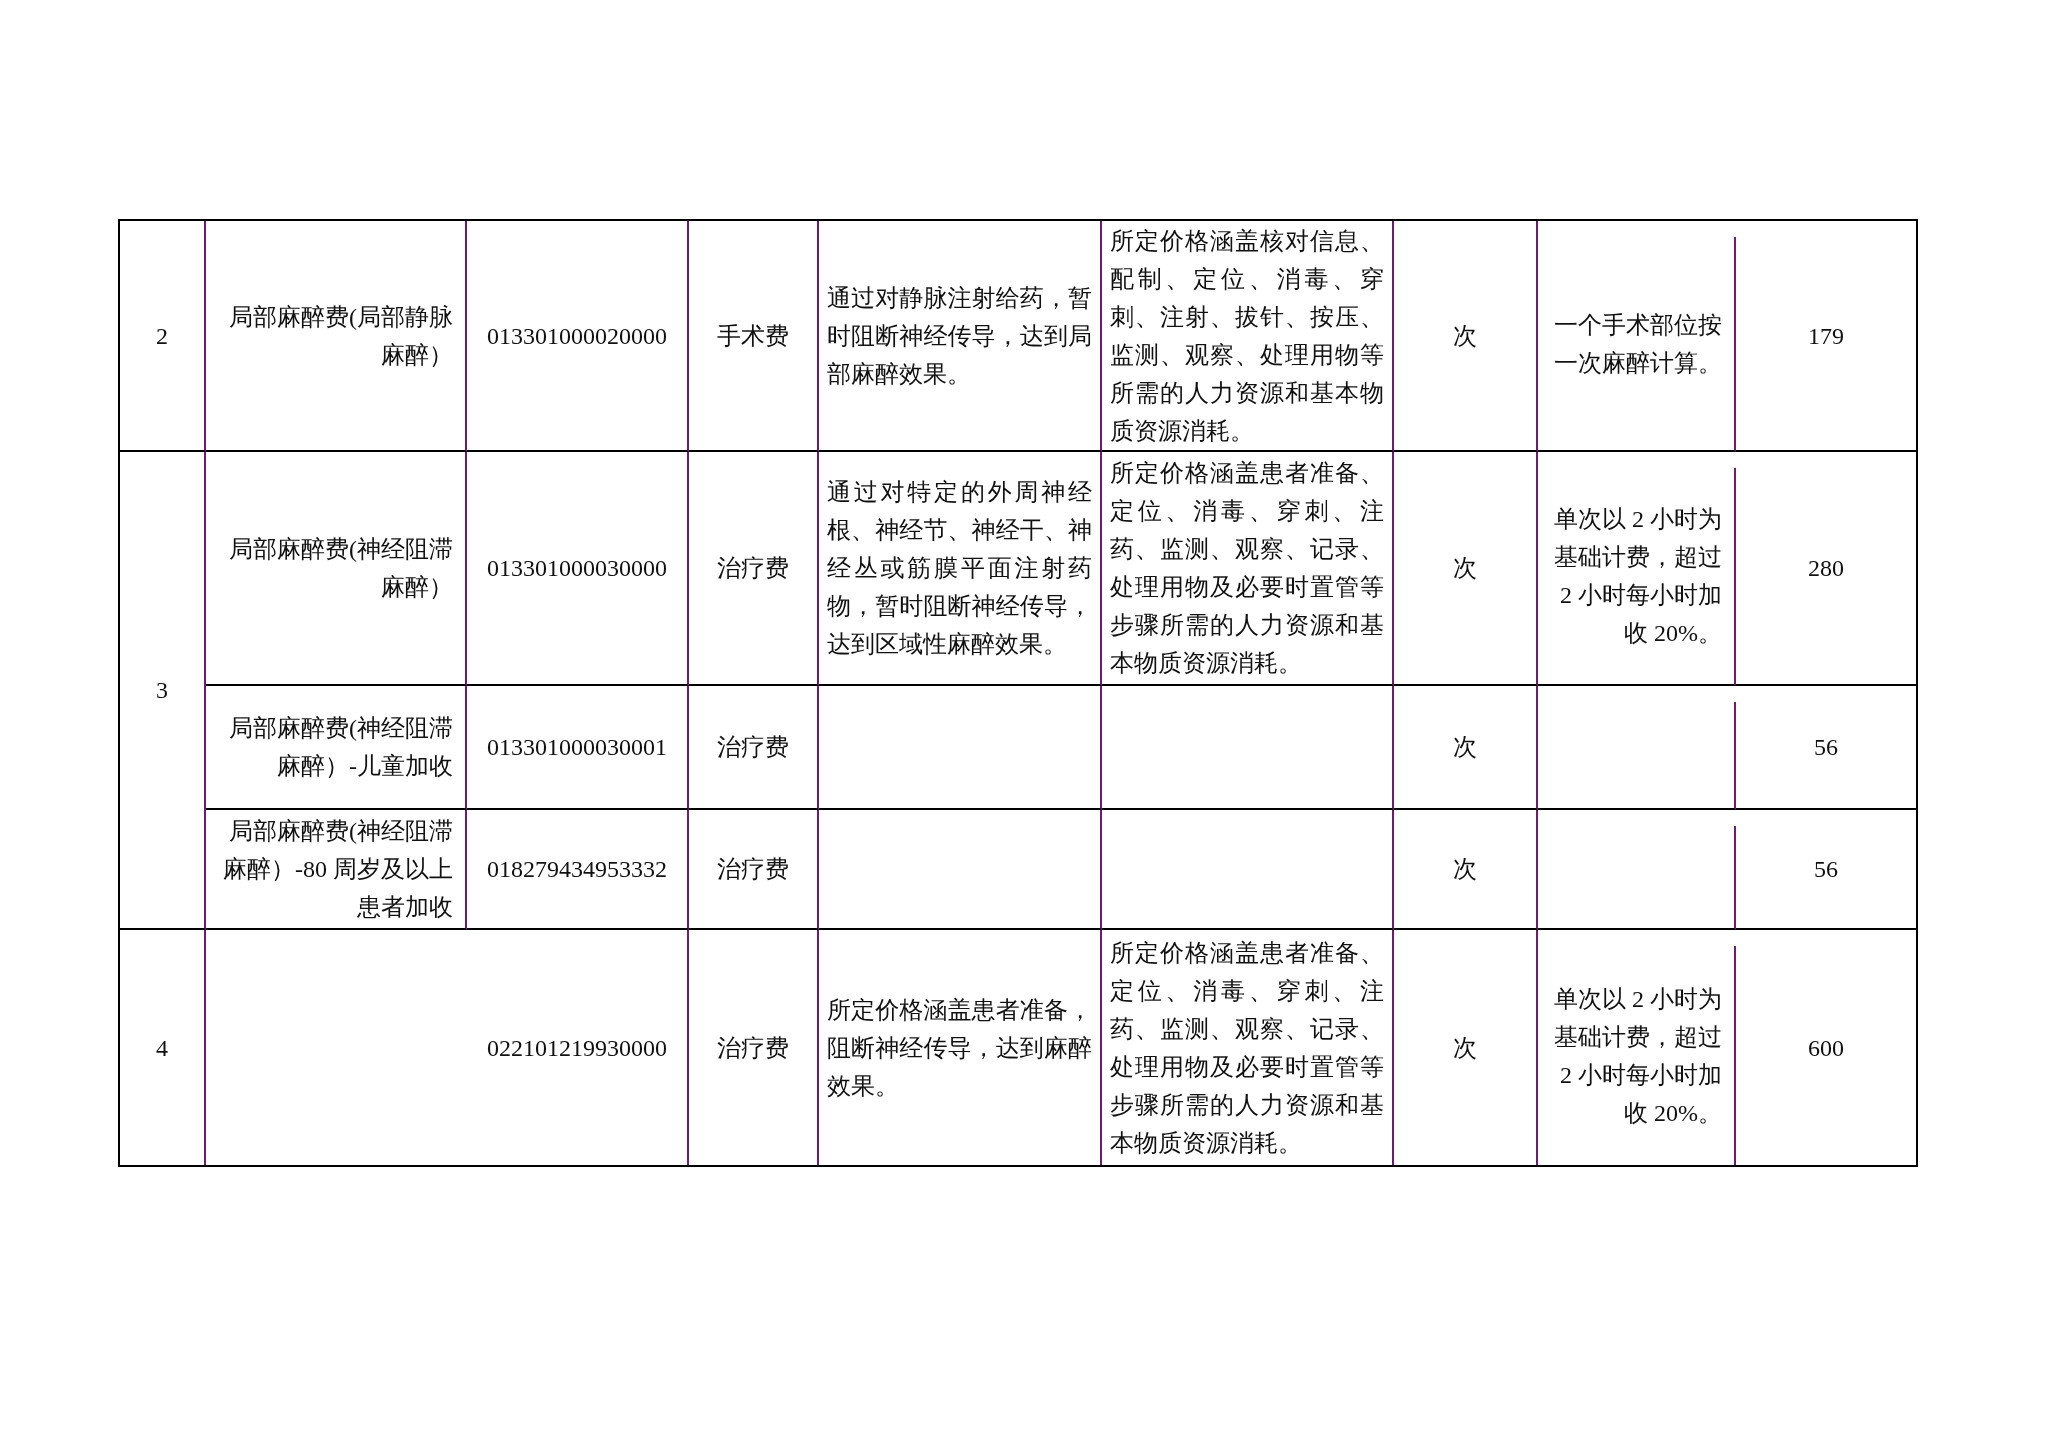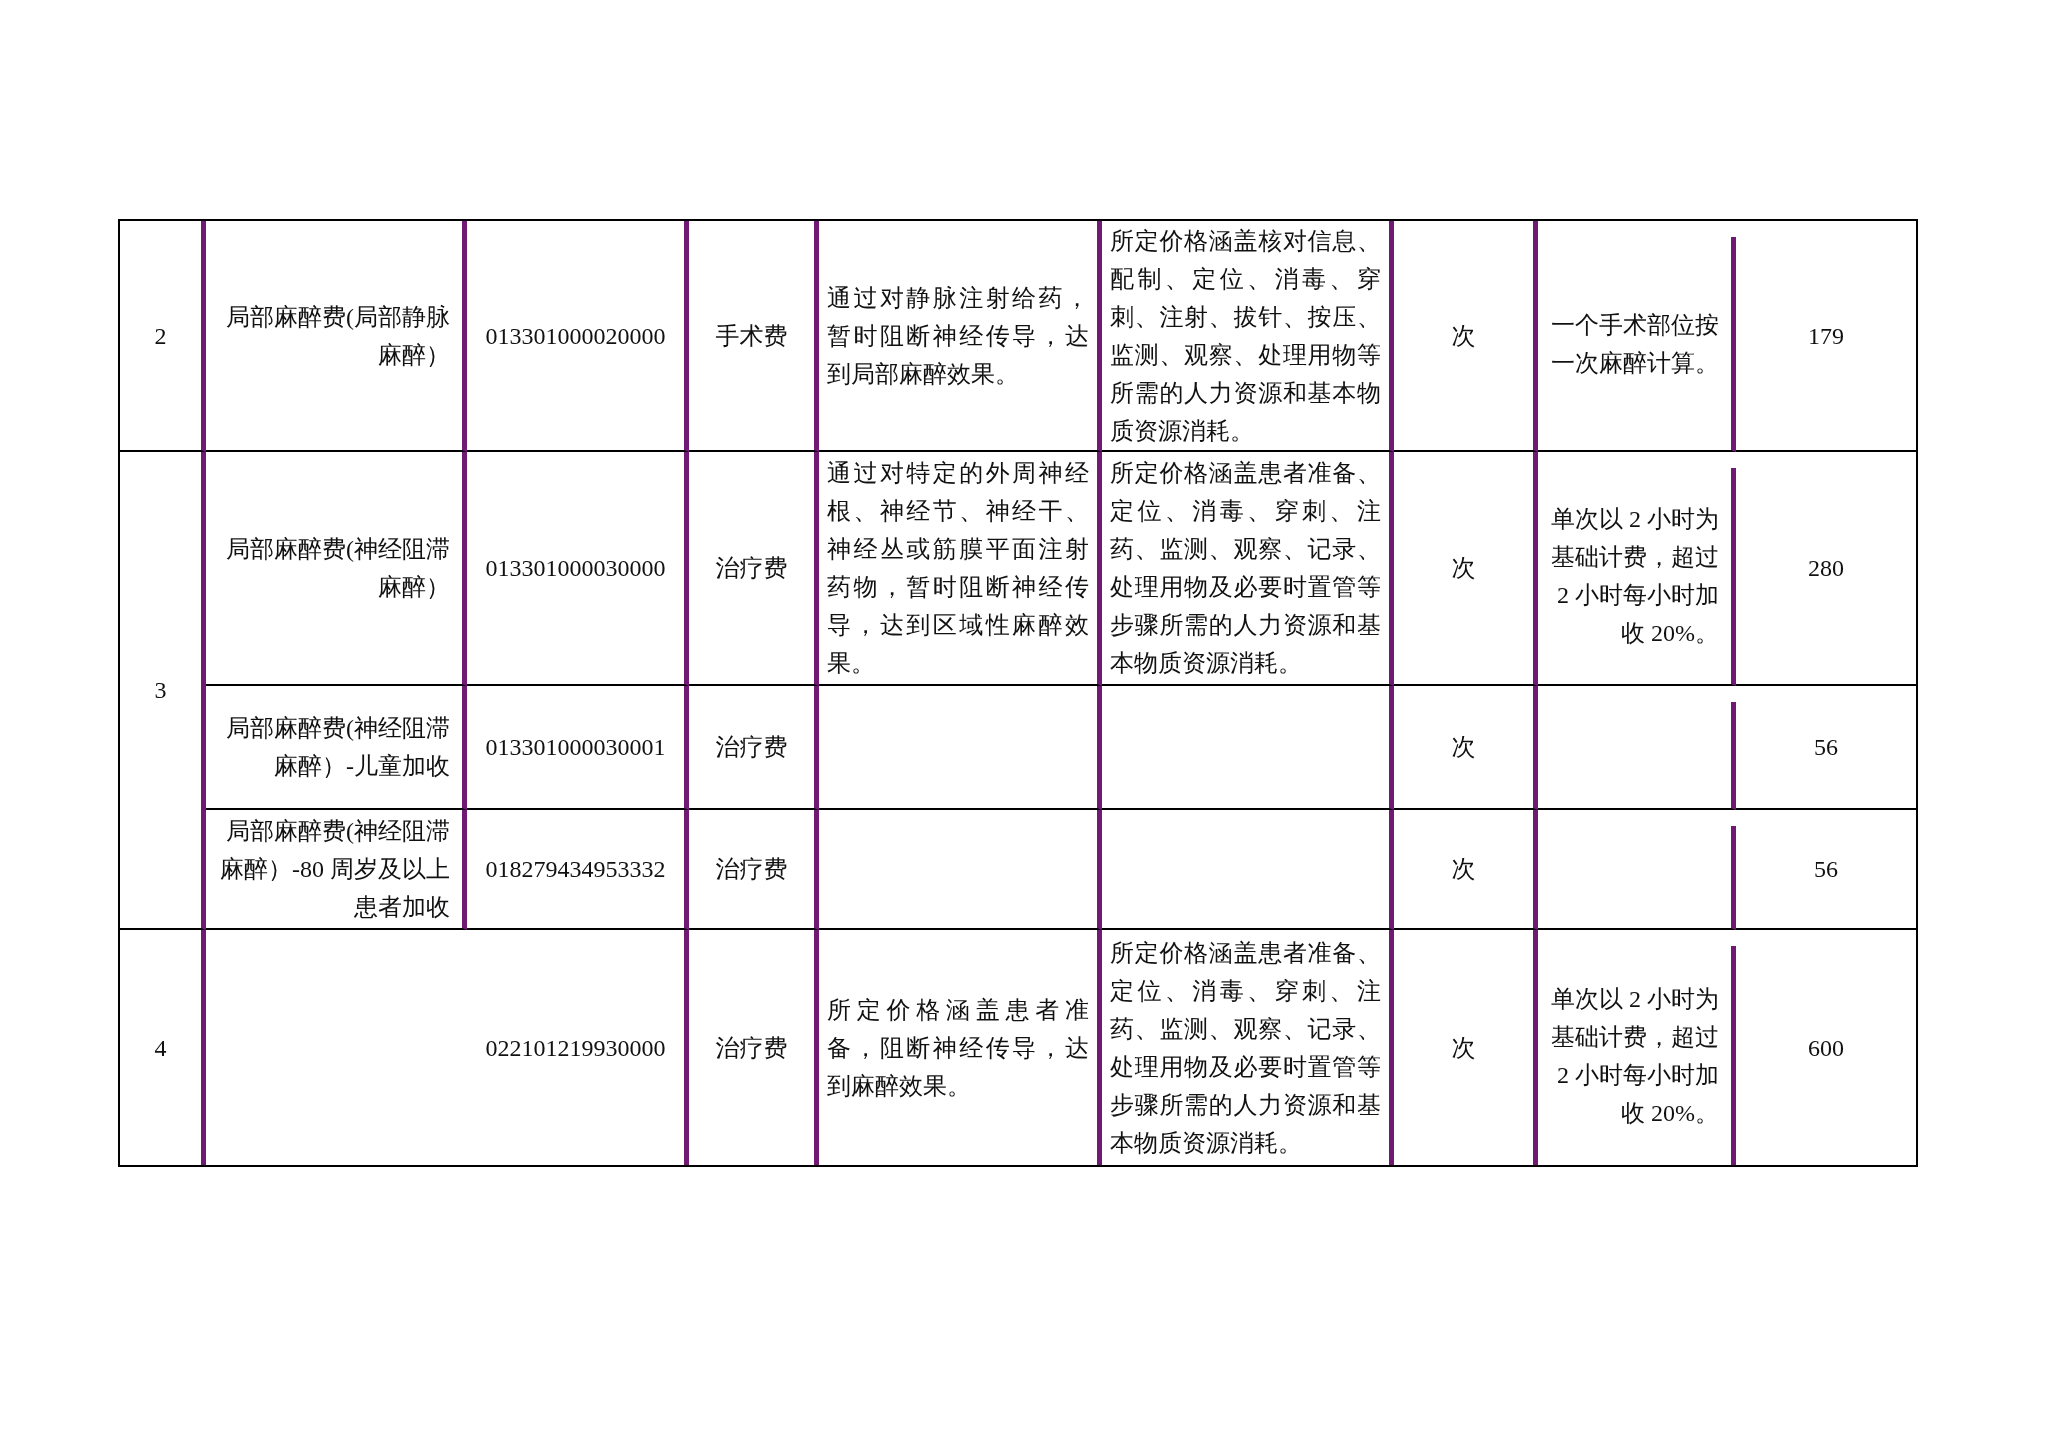--- a/index.html
+++ b/index.html
@@ -27,21 +27,21 @@
     height: 948px;
     box-sizing: border-box;
     border: 2px solid #000000;
     display: grid;
     grid-template-columns: 86px 261px 222px 130px 283px 292px 144px 198px 1fr;
     grid-template-rows: 231px 234px 124px 120px 1fr;
     background: #ffffff;
   }
   .cell {
     box-sizing: border-box;
-    border-right: 5px solid #701a75;
+    border-right: 2px solid #701a75;
     border-bottom: 2px solid #000000;
     display: flex;
     align-items: center;
     overflow: hidden;
     font-size: 24px;
     line-height: 38px;
   }
   .cell .txt { width: 100%; }
   .c-center .txt { text-align: center; padding: 0 4px; }
   .c-left .txt { text-align: right; padding: 0 12px; }

